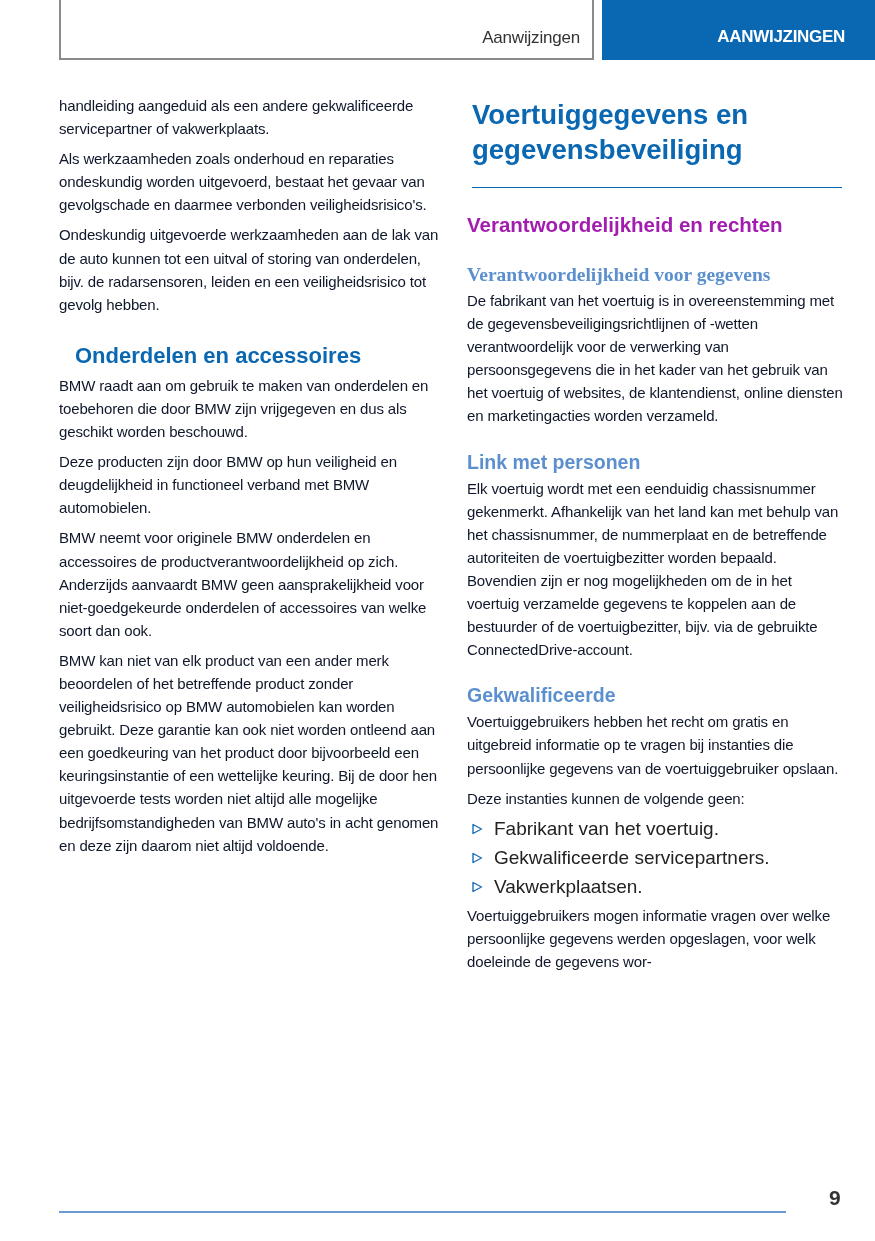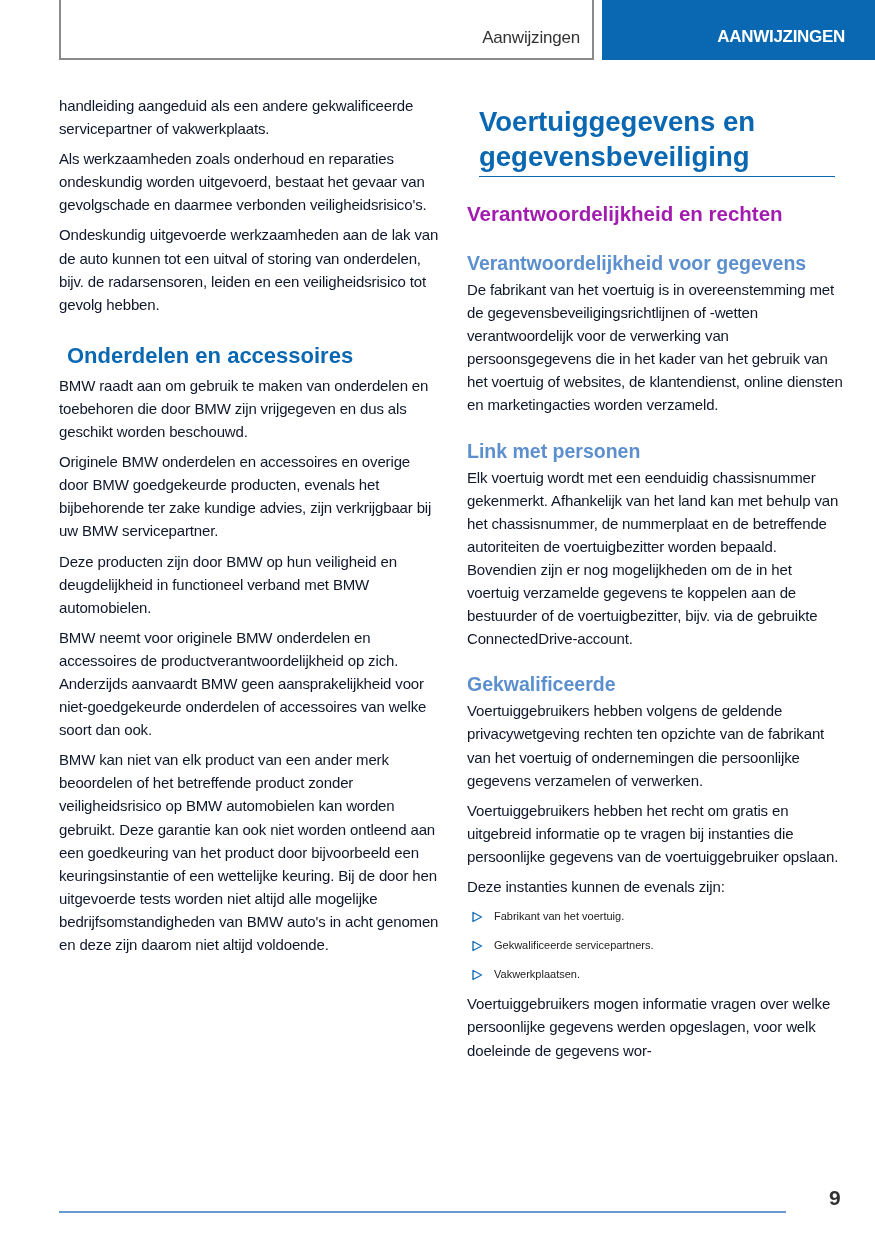--- a/index.html
+++ b/index.html
@@ -26,36 +26,36 @@
       font-size: 17px; font-weight: bold; letter-spacing: -0.3px;
     }
     .col { position: absolute; top: 94px; }
     .col-left { left: 59px; width: 380px; }
     .col-right { left: 467px; width: 380px; }
     p {
       margin: 0 0 7px 0; font-size: 15px; line-height: 23.1px; color: #0f172a;
       letter-spacing: -0.15px;
     }
     .h2 {
-      font-size: 22px; font-weight: bold; color: #0a67b1; margin: 26px 0 4px 8px; line-height: 28px;
+      font-size: 22px; font-weight: bold; color: #0a67b1; margin: 26px 0 4px 16px; line-height: 28px;
     }
     .h1 {
-      font-size: 27.5px; font-weight: bold; color: #0a67b1; line-height: 35px; margin: 12px;
-      padding-bottom: 2px; border-bottom: 1.5px solid #0a67b1;
+      font-size: 27.5px; font-weight: bold; color: #0a67b1; line-height: 35px; margin: 5px;
+      padding-bottom: 20px; border-bottom: 1.5px solid #0a67b1;
     }
     .h2r {
       font-size: 20.5px; font-weight: bold; color: #a21caf; line-height: 26px; margin: 24px 0 0 0;
     }
     .h3 {
       font-size: 19.5px; font-weight: bold; color: #5b8fce; line-height: 25px; margin: 22px 0 2px 0;
     }
-    .h3.first { margin-top: 24px; }
+    .h3.first { margin-top: 24px; font-family: Liberation Serif, serif; }
     ul.bullets { list-style: none; margin: 0 0 4px 0; padding: 0; }
     ul.bullets li {
-      position: relative; padding-left: 27px; font-size: 11px; line-height: 23.1px;
+      position: relative; padding-left: 27px; font-size: 19px; line-height: 23.1px;
       margin-bottom: 6px; color: #222;
     }
     .tri {
       position: absolute; left: 4px; top: 6px; width: 12px; height: 12px;
     }
     .footer-line {
       position: absolute; left: 59px; top: 1211px; width: 727px; height: 2px; background: #6a9bd0;
     }
     .page-num {
       position: absolute; left: 829px; top: 1186px; font-size: 21px; font-weight: bold; color: #333;
@@ -70,40 +70,38 @@
 <div class="hdr-tab">
   <span class="hdr-tab-label">AANWIJZINGEN</span>
 </div>
 
 <div class="col col-left">
   <p>handleiding aangeduid als een andere gekwalificeerde servicepartner of vakwerkplaats.</p>
   <p>Als werkzaamheden zoals onderhoud en reparaties ondeskundig worden uitgevoerd, bestaat het gevaar van gevolgschade en daarmee verbonden veiligheidsrisico's.</p>
   <p>Ondeskundig uitgevoerde werkzaamheden aan de lak van de auto kunnen tot een uitval of storing van onderdelen, bijv. de radarsensoren, leiden en een veiligheidsrisico tot gevolg hebben.</p>
   <div class="h2">Onderdelen en accessoires</div>
   <p>BMW raadt aan om gebruik te maken van onderdelen en toebehoren die door BMW zijn vrijgegeven en dus als geschikt worden beschouwd.</p>
-  <p>Originele BMW onderdelen en accessoires en overige door BMW goedgekeurde producten, evenals het bijbehorende ter zake kundige advies, zijn verkrijgbaar bij uw BMW servicepartner.</p>
   <p>Deze producten zijn door BMW op hun veiligheid en deugdelijkheid in functioneel verband met BMW automobielen.</p>
   <p>BMW neemt voor originele BMW onderdelen en accessoires de productverantwoordelijkheid op zich. Anderzijds aanvaardt BMW geen aansprakelijkheid voor niet-goedgekeurde onderdelen of accessoires van welke soort dan ook.</p>
   <p>BMW kan niet van elk product van een ander merk beoordelen of het betreffende product zonder veiligheidsrisico op BMW automobielen kan worden gebruikt. Deze garantie kan ook niet worden ontleend aan een goedkeuring van het product door bijvoorbeeld een keuringsinstantie of een wettelijke keuring. Bij de door hen uitgevoerde tests worden niet altijd alle mogelijke bedrijfsomstandigheden van BMW auto's in acht genomen en deze zijn daarom niet altijd voldoende.</p>
 </div>
 
 <div class="col col-right" style="top:92px;">
   <div class="h1">Voertuiggegevens en gegevensbeveiliging</div>
   <div class="h2r">Verantwoordelijkheid en rechten</div>
 
   <div class="h3 first">Verantwoordelijkheid voor gegevens</div>
   <p>De fabrikant van het voertuig is in overeenstemming met de gegevensbeveiligingsrichtlijnen of -wetten verantwoordelijk voor de verwerking van persoonsgegevens die in het kader van het gebruik van het voertuig of websites, de klantendienst, online diensten en marketingacties worden verzameld.</p>
 
   <div class="h3">Link met personen</div>
   <p>Elk voertuig wordt met een eenduidig chassisnummer gekenmerkt. Afhankelijk van het land kan met behulp van het chassisnummer, de nummerplaat en de betreffende autoriteiten de voertuigbezitter worden bepaald. Bovendien zijn er nog mogelijkheden om de in het voertuig verzamelde gegevens te koppelen aan de bestuurder of de voertuigbezitter, bijv. via de gebruikte ConnectedDrive-account.</p>
 
   <div class="h3">Gekwalificeerde</div>
-  <p>Voertuiggebruikers hebben volgens de geldende privacywetgeving rechten ten opzichte van de fabrikant van het voertuig of ondernemingen die persoonlijke gegevens verzamelen of verwerken.</p>
   <p>Voertuiggebruikers hebben het recht om gratis en uitgebreid informatie op te vragen bij instanties die persoonlijke gegevens van de voertuiggebruiker opslaan.</p>
-  <p>Deze instanties kunnen de evenals zijn:</p>
+  <p>Deze instanties kunnen de volgende geen:</p>
 
   <ul class="bullets">
     <li>
       <svg class="tri" viewBox="0 0 12 12">
           <path d="M2 1.5 L10.5 6 L2 10.5 Z" fill="none" stroke="#1a6fb8" stroke-width="1.4" stroke-linejoin="round"></path>
         </svg>
       <span>Fabrikant van het voertuig.</span>
     </li>
     <li>
       <svg class="tri" viewBox="0 0 12 12">

